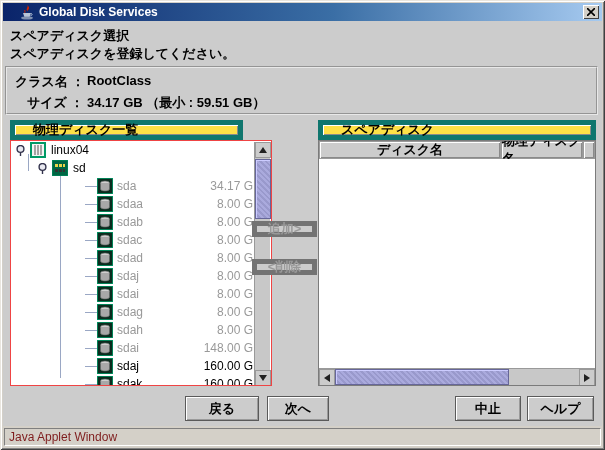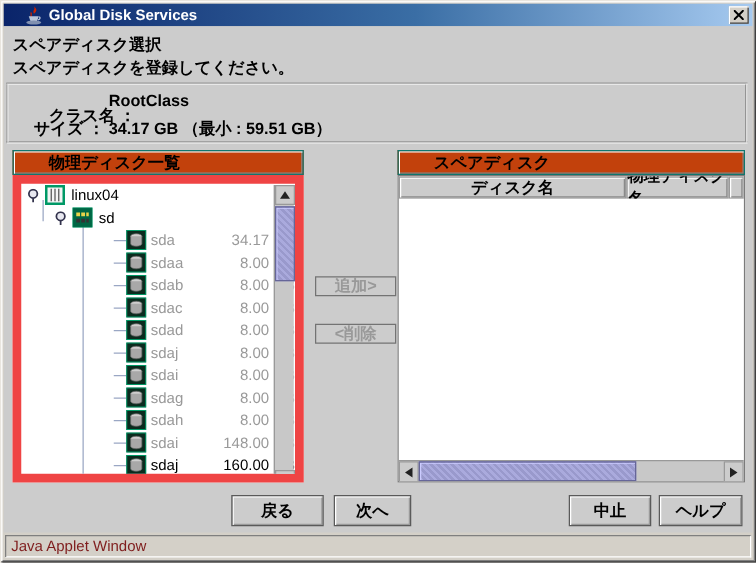--- a/index.html
+++ b/index.html
@@ -15,32 +15,32 @@
   .close-btn{position:absolute;right:3px;top:2px;width:16px;height:14px;background:#d4d0c8;
     box-shadow:inset 1px 1px 0 #ffffff, inset -1px -1px 0 #404040;
     display:flex;align-items:center;justify-content:center;cursor:default;}
   
   .content{position:absolute;left:3px;top:21px;width:599px;height:405px;background:#cccccc;}
   .hdr1{position:absolute;left:7px;top:6px;font-size:13px;font-weight:bold;color:#000;}
   .hdr2{position:absolute;left:7px;top:24px;font-size:13px;font-weight:bold;color:#000;}
   .class-panel{position:absolute;left:2px;top:45px;width:593px;height:49px;
     border:2px groove #e8e8e8;box-sizing:border-box;}
   .ci-row{position:absolute;font-size:13px;font-weight:bold;color:#000;white-space:nowrap;}
-  .ci-label1{left:8px;top:16px;margin-left:24px;} .ci-value1{left:80px;top:5px;}
+  .ci-label1{left:8px;top:5px;} .ci-value1{left:80px;top:5px;}
   .ci-label2{left:20px;top:26px;} .ci-value2{left:80px;top:26px;}
   
-  .panel-title{position:absolute;height:20px;background:#c2410c;border:1px solid #0f766e;
+  .panel-title{position:absolute;height:20px;background:#fde047;border:5px solid #0f766e;
     box-shadow:inset 1px 1px 0 #ffffff, inset -1px -1px 0 #8a8a8a;
     box-sizing:border-box;display:flex;align-items:center;
-    font-size:13px;font-weight:bold;padding-left:28px;}
+    font-size:13px;font-weight:bold;padding-left:18px;}
   .left-title{left:7px;top:99px;width:233px;}
   .right-title{left:315px;top:99px;width:278px;}
   
-  .tree{position:absolute;left:7px;top:119px;width:233px;height:246px;background:#ffffff;
-    border:7px solid #ef4444;box-sizing:border-box;overflow:hidden;}
+  .tree{position:absolute;left:7px;top:119px;width:262px;height:246px;background:#ffffff;
+    border:1px solid #ef4444;box-sizing:border-box;overflow:hidden;}
   .trow{position:relative;height:18px;display:flex;align-items:center;font-size:12px;white-space:nowrap;}
   .trow .nm{color:#000;}
   .trow.dim .nm,.trow.dim .sz{color:#999999;}
   .trow .sz{display:inline-block;width:96px;text-align:right;}
   .disk-row{padding-left:74px;}
   .disk-row .nm{display:inline-block;width:48px;margin-left:4px;}
   .host-row{padding-left:4px;} .group-row{padding-left:26px;}
   .host-row .nm,.group-row .nm{margin-left:5px;}
   .vline{position:absolute;width:1px;background:#9aa7c4;}
   .vline1{left:17px;top:13px;height:17px;}
@@ -57,21 +57,21 @@
   .tri-up{width:0;height:0;border-left:4px solid transparent;border-right:4px solid transparent;border-bottom:6px solid #222;}
   .tri-down{width:0;height:0;border-left:4px solid transparent;border-right:4px solid transparent;border-top:6px solid #222;}
   .tri-left{width:0;height:0;border-top:4px solid transparent;border-bottom:4px solid transparent;border-right:6px solid #222;}
   .tri-right{width:0;height:0;border-top:4px solid transparent;border-bottom:4px solid transparent;border-left:6px solid #222;}
   .thumb{position:absolute;background:#9999cc;border:1px solid #666699;box-sizing:border-box;
     background-image:repeating-linear-gradient(45deg,#aaaadd 0 2px,#9999cc 2px 4px);
     box-shadow:inset 1px 1px 0 #ccccff;}
   .v-thumb{left:0;top:17px;width:16px;height:60px;}
   
   .xfer-btn{position:absolute;left:249px;width:65px;height:16px;background:#cccccc;
-    border:1px solid #737373;box-sizing:border-box;color:#999999;font-size:13px;font-weight:bold;
+    border:5px solid #737373;box-sizing:border-box;color:#999999;font-size:13px;font-weight:bold;
     display:flex;align-items:center;justify-content:center;}
   .add-btn{top:200px;} .del-btn{top:238px;}
   
   .table-wrap{position:absolute;left:315px;top:119px;width:278px;height:246px;
     border:1px solid #7b7b7b;box-sizing:border-box;background:#ffffff;overflow:hidden;}
   .thead{position:absolute;left:0;top:0;width:100%;height:18px;display:flex;}
   .th{background:#cccccc;border:1px solid #9a9a9a;box-shadow:inset 1px 1px 0 #ffffff, inset -1px -1px 0 #8a8a8a;
     box-sizing:border-box;font-size:13px;font-weight:bold;display:flex;align-items:center;justify-content:center;height:18px;}
   .th1{width:182px;} .th2{width:82px;} .th3{flex:1;}
   .tbody{position:absolute;left:0;top:18px;right:0;bottom:17px;background:#ffffff;}

